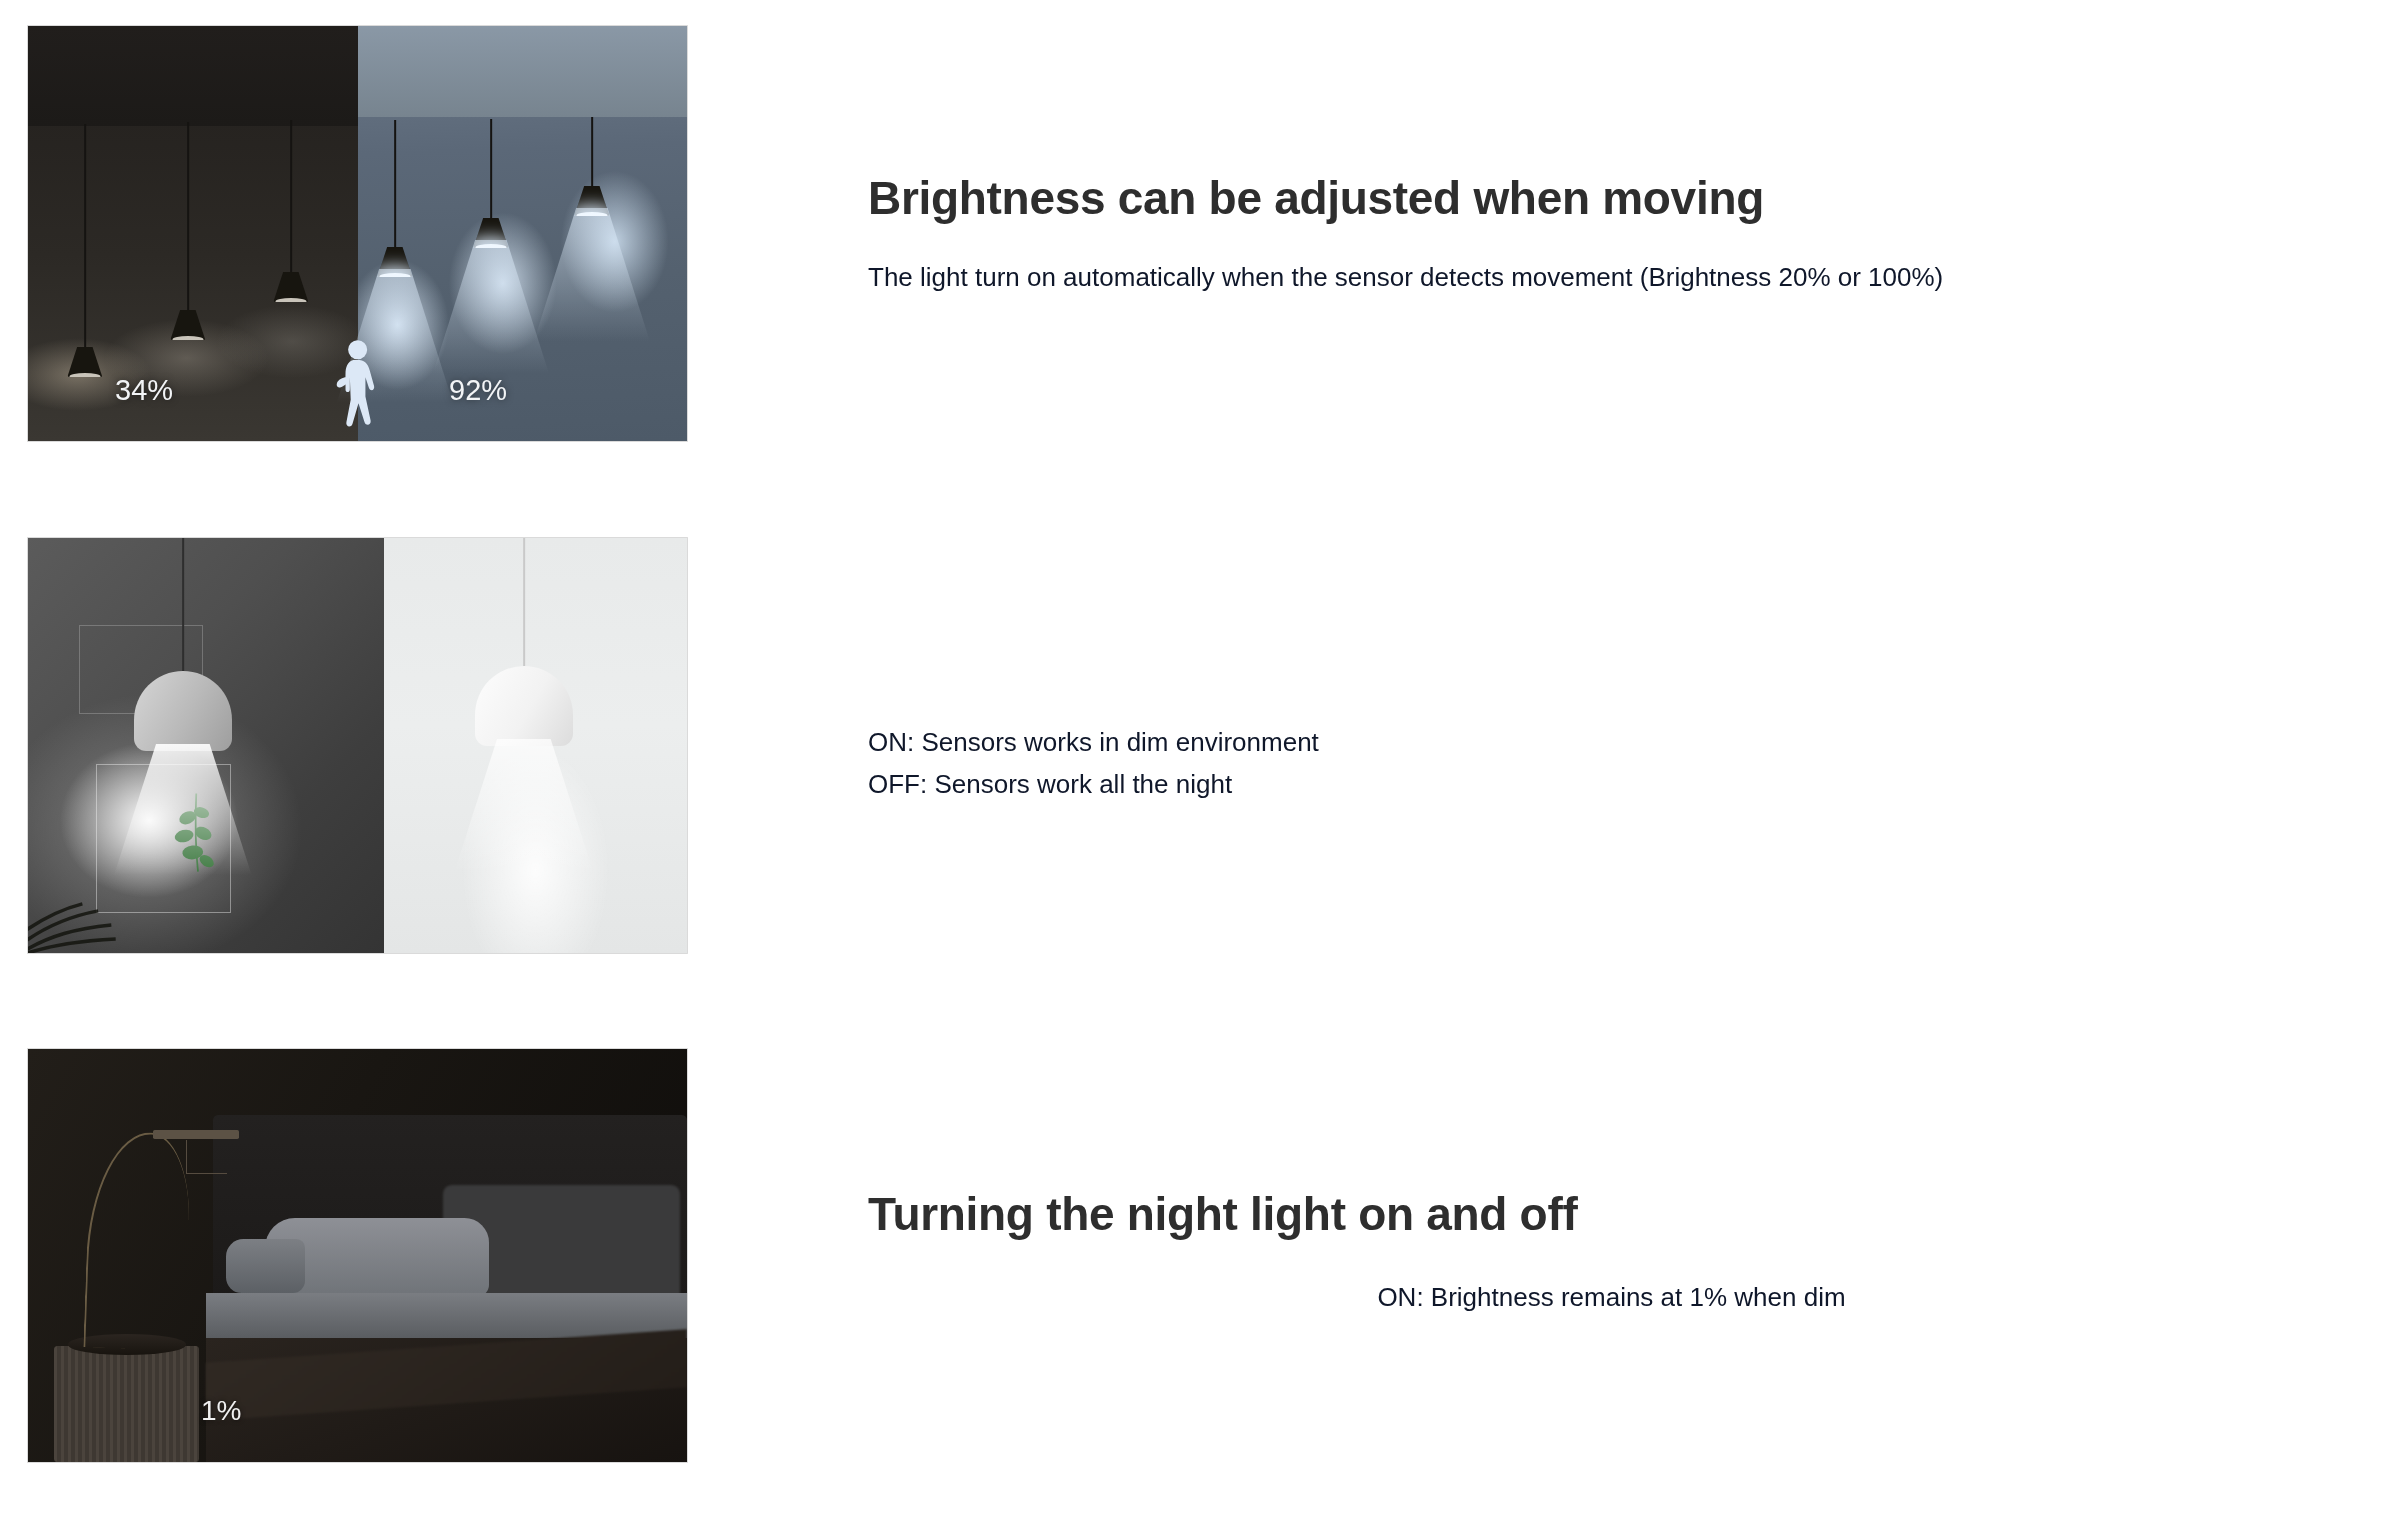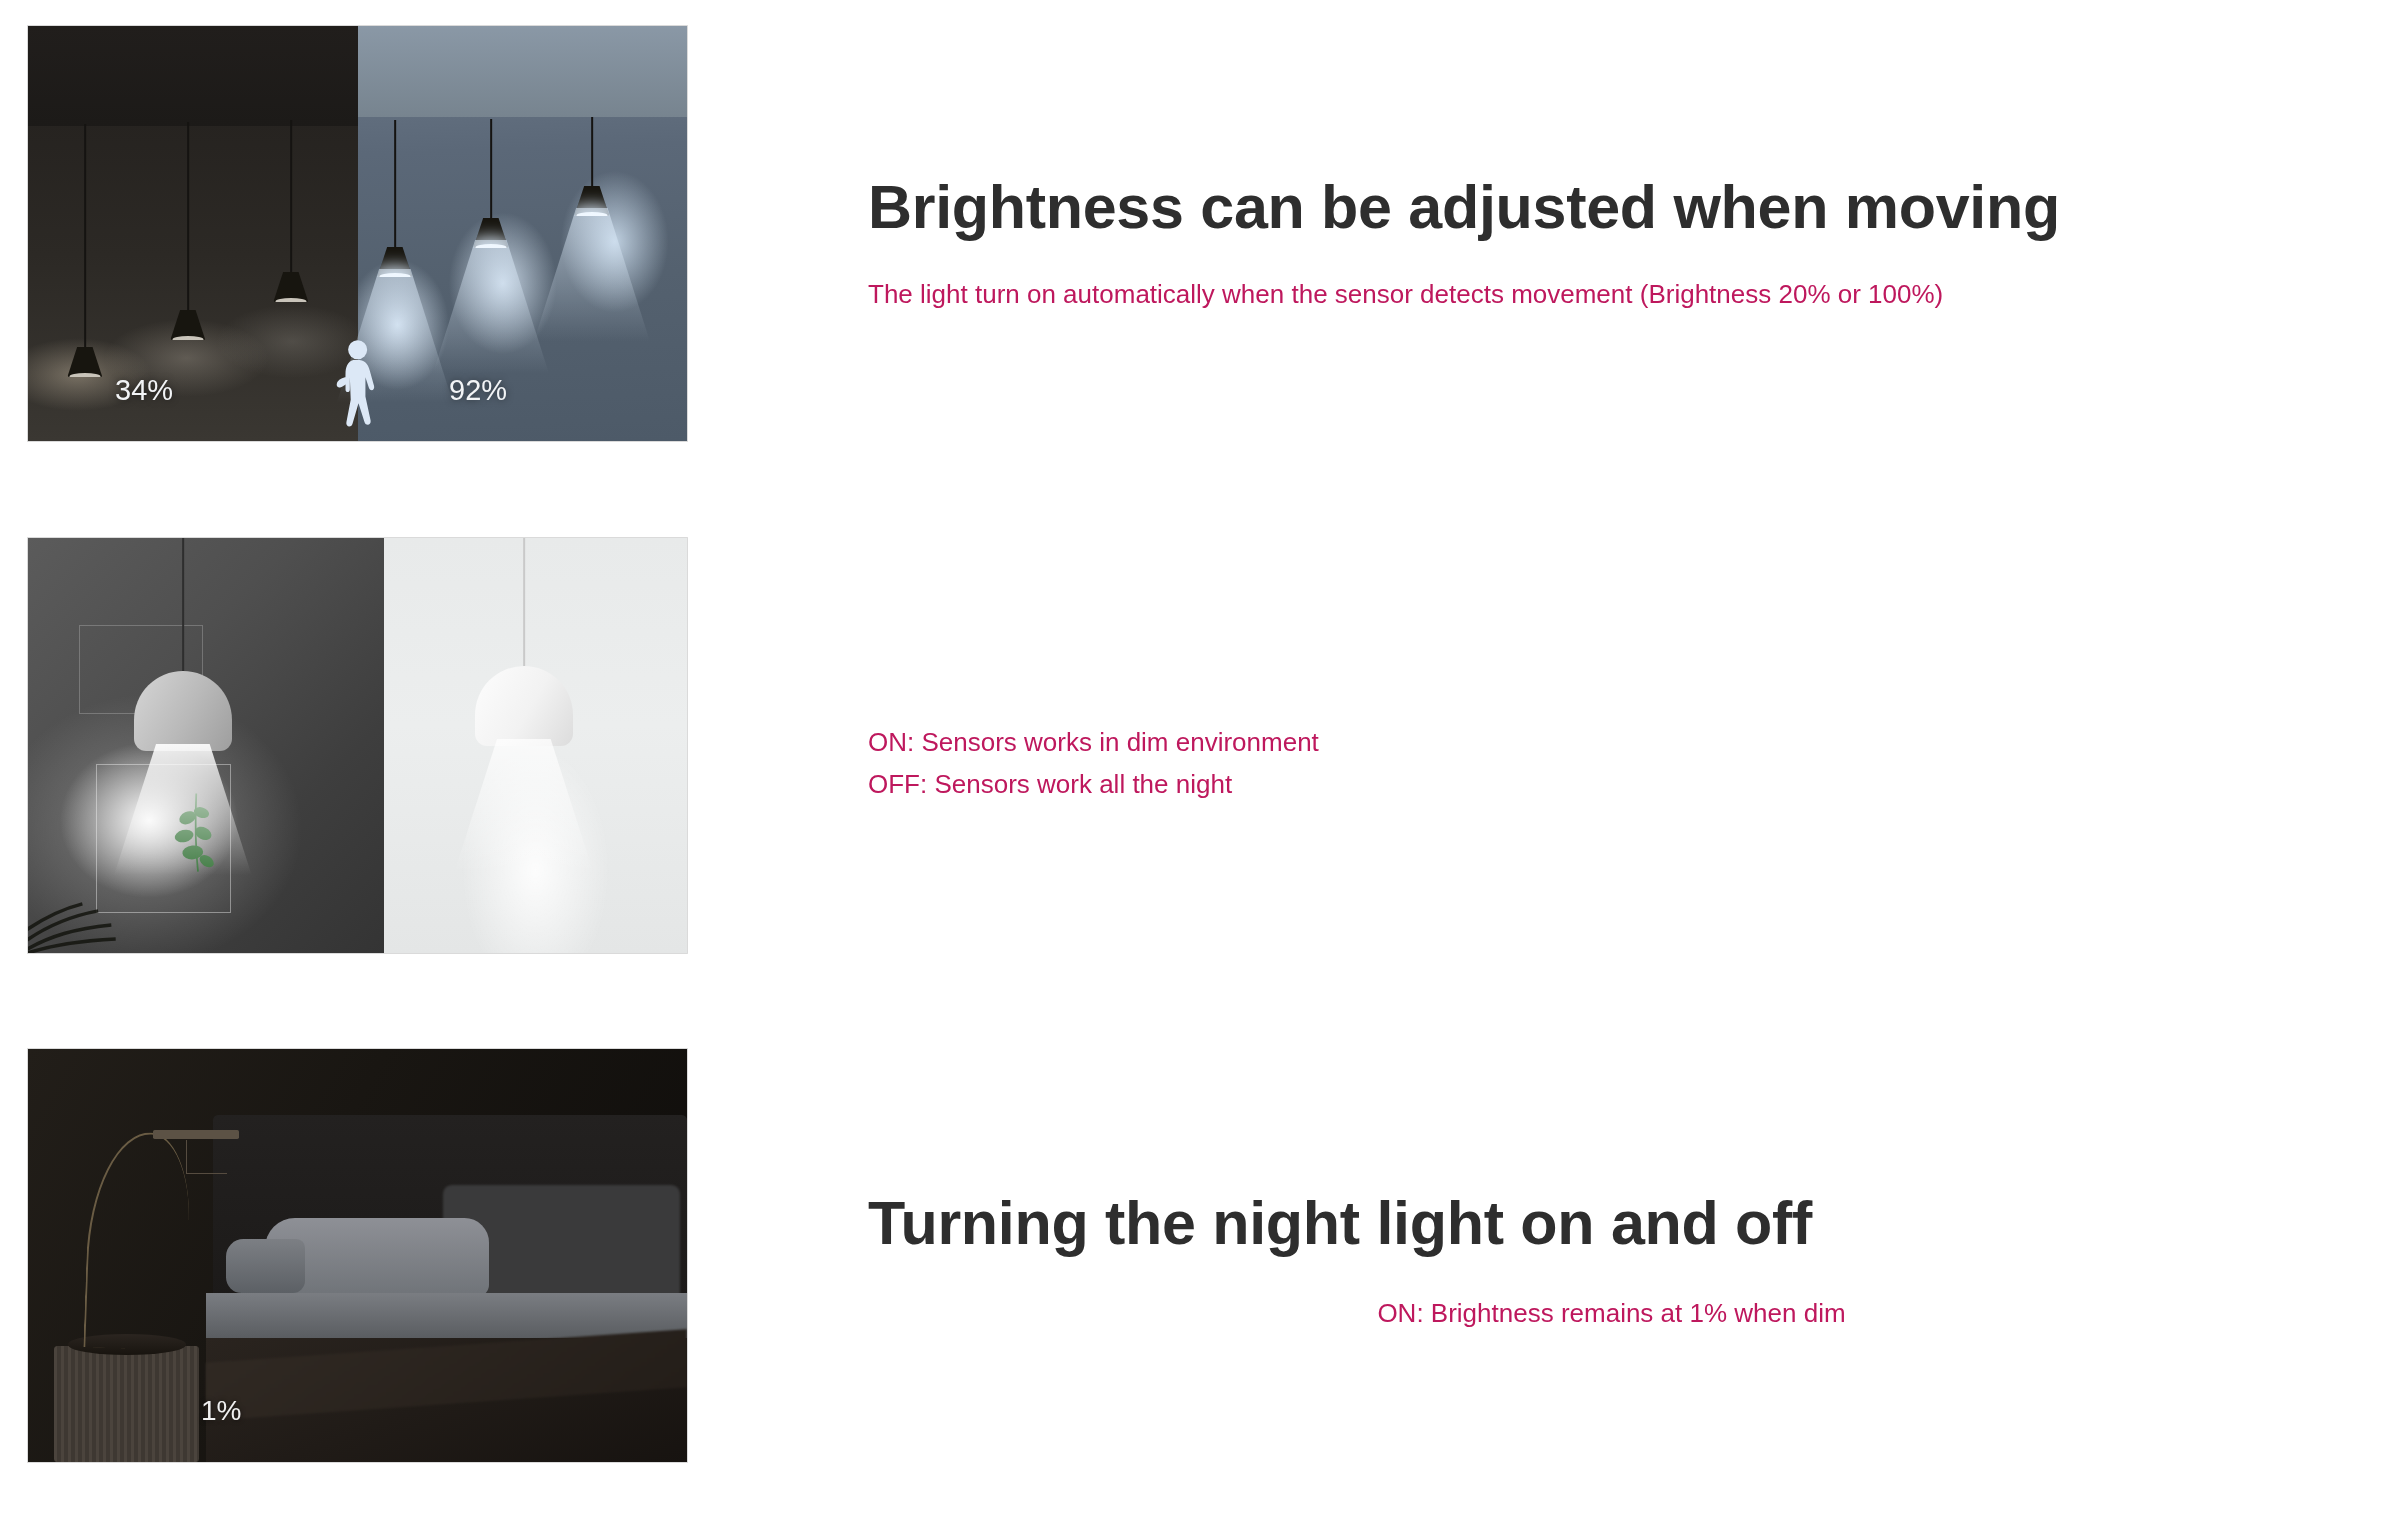--- a/index.html
+++ b/index.html
@@ -46,31 +46,31 @@
   .feature-text {
     position: absolute;
     left: 868px;
     width: 1487px;
   }
   #feature-0 .feature-text { top: 147px; }
   #feature-1 .feature-text { top: 150px; }
   #feature-2 .feature-text { top: 140px; }
 
   .feature-title {
-    font-size: 61px;
+    font-size: 46px;
     font-weight: bold;
     color: #2e2e2e;
     letter-spacing: -0.3px;
     line-height: 1.12;
     margin: 0 0 0 0;
     white-space: nowrap;
   }
   .feature-desc {
     margin: 0;
-    color: #be185d;
+    color: #0f172a;
     font-size: 26px;
     line-height: 1.62;
     font-weight: normal;
   }
   #feature-0 .feature-desc { margin-top: 31.5px; font-size: 26px; }
   #feature-1 .feature-desc { margin-top: 33px; font-size: 26px; }
   #feature-2 .feature-desc { margin-top: 35px; font-size: 26px; text-align: center; }
   .feature-desc-line { display: block; }
 
   

